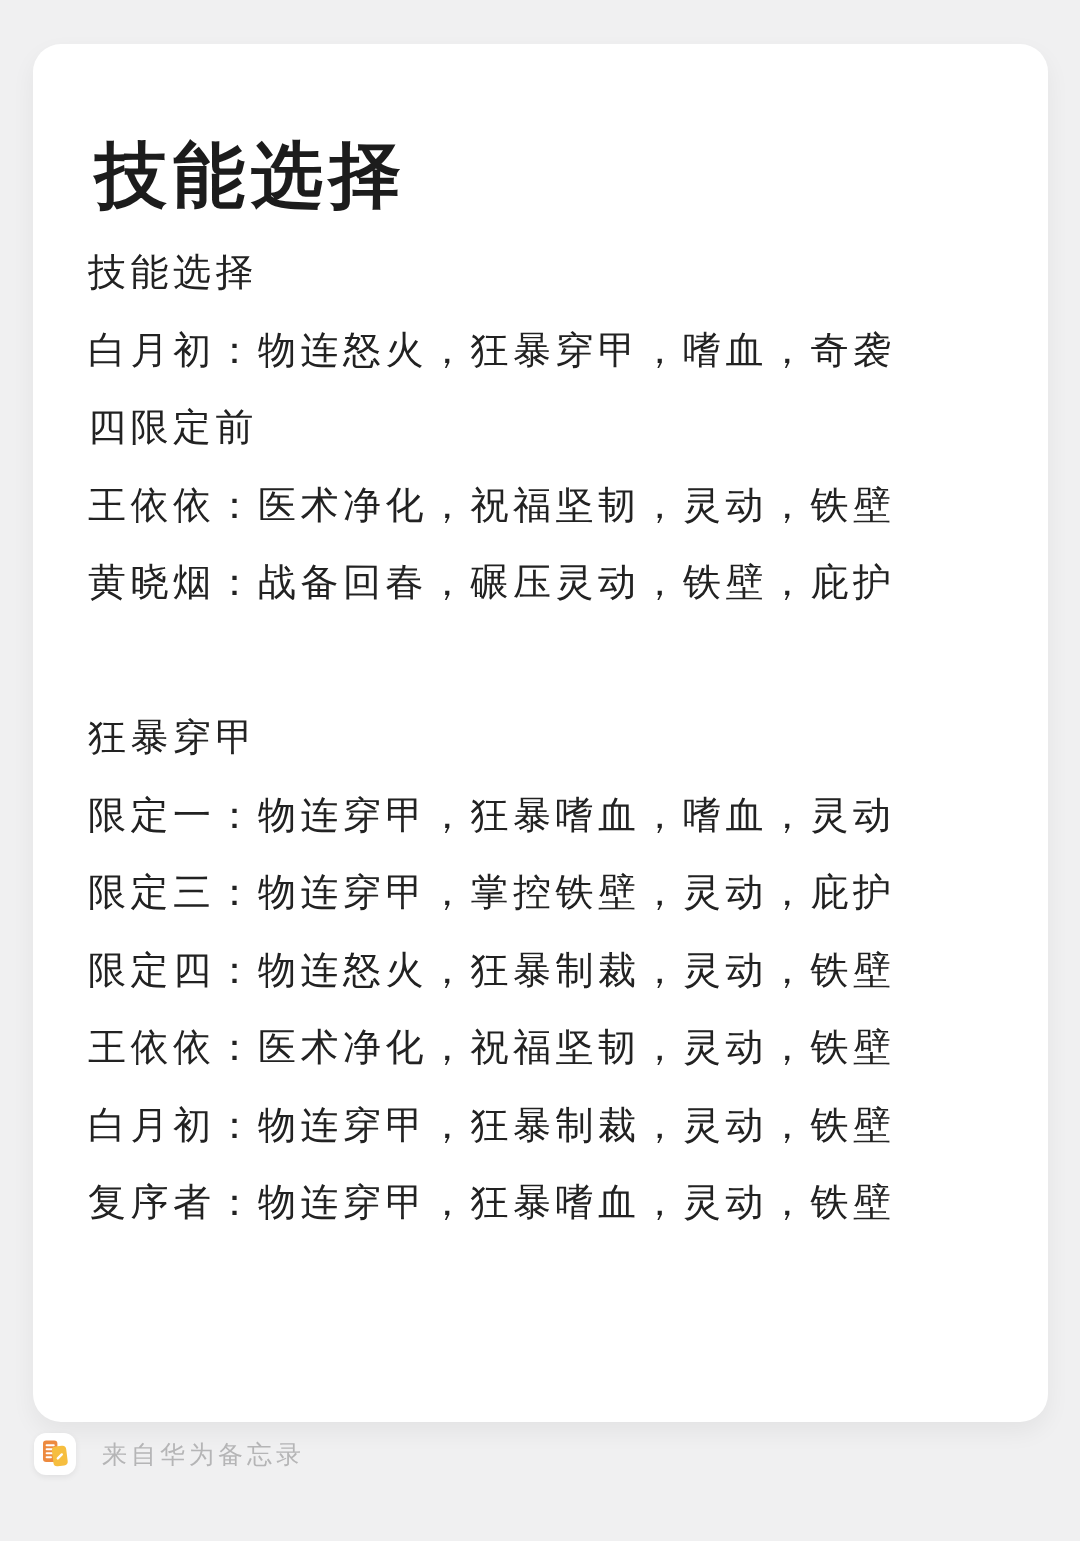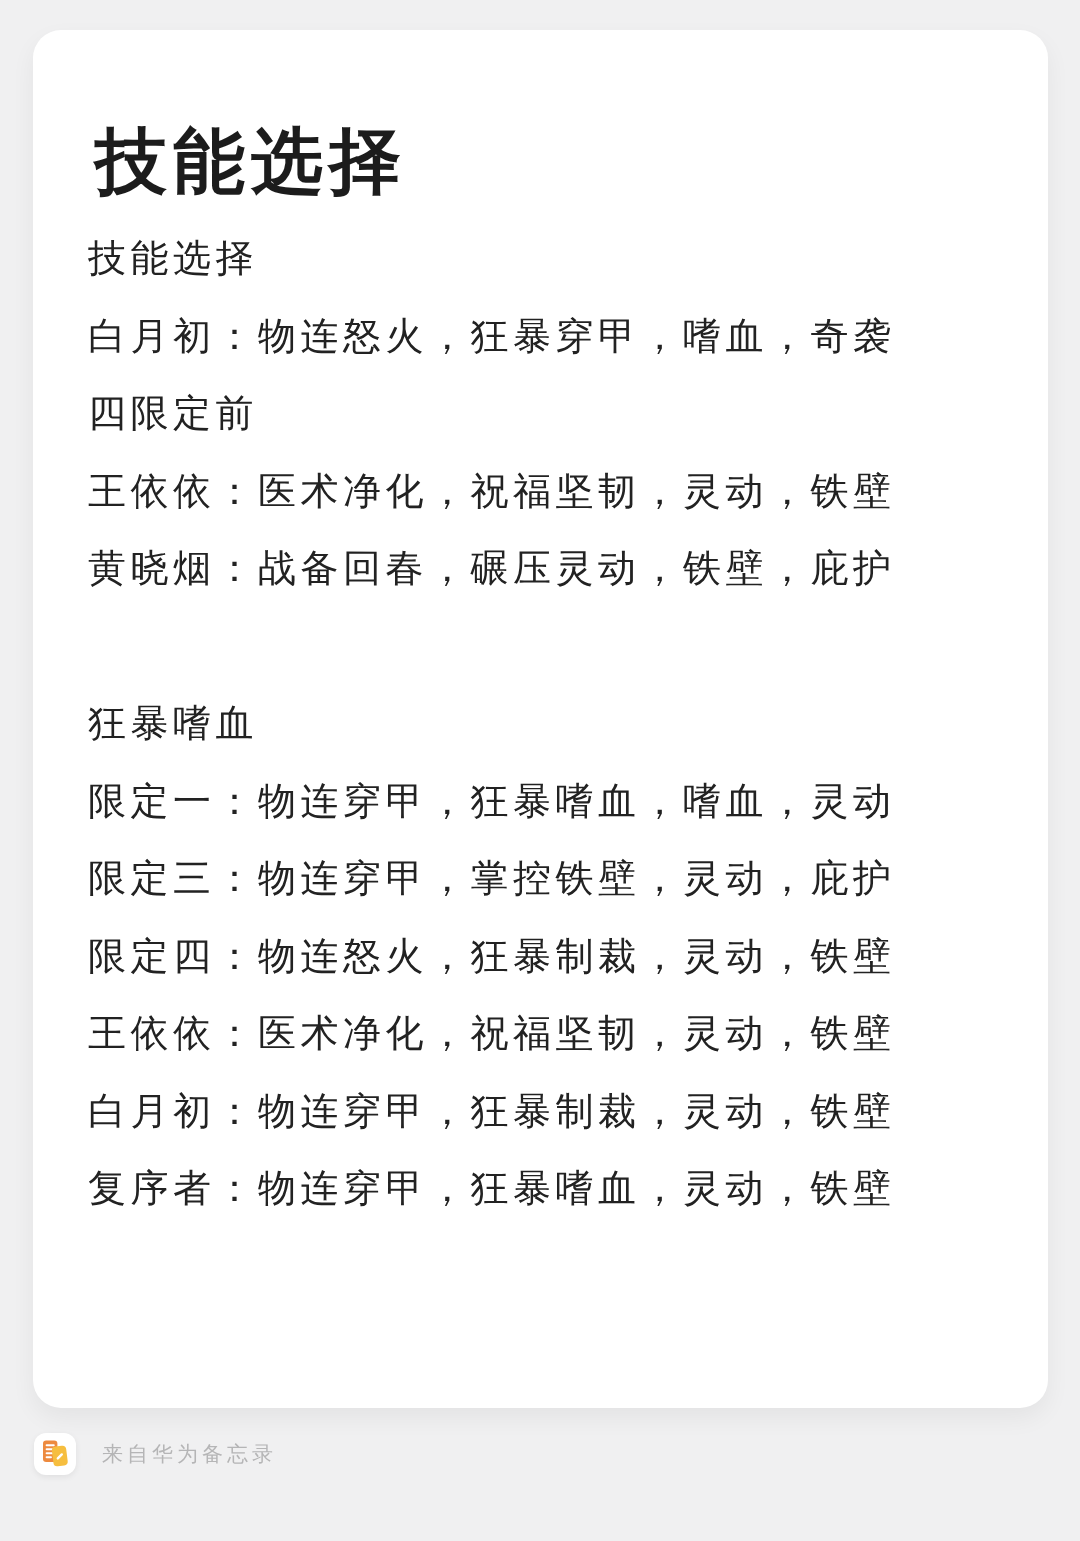--- a/index.html
+++ b/index.html
@@ -6,21 +6,21 @@
   html, body { width: 1080px; height: 1541px; }
   body {
     background: #f0f0f1;
     font-family: "DejaVu Sans", sans-serif;
     position: relative;
     overflow: hidden;
     color: #1e1e1e;
   }
   .card {
     position: absolute;
-    left: 33px; top: 30px;
+    left: 33px; top: 44px;
     width: 1015px; height: 1378px;
     background: #ffffff;
     border-radius: 28px;
     box-shadow: 0 10px 24px rgba(0,0,0,0.055);
   }
   .title {
     position: absolute;
     left: 62px; top: 84px;
     font-size: 72px;
     font-weight: 700;
@@ -50,39 +50,39 @@
     width: 42px; height: 42px;
     background: #ffffff;
     border-radius: 12px;
     box-shadow: 0 2px 6px rgba(0,0,0,0.07);
     display: flex;
     align-items: center;
     justify-content: center;
     flex: 0 0 auto;
   }
   .footer-label {
-    font-size: 21px;
+    font-size: 25px;
     letter-spacing: 4px;
     color: #b5b5b6;
     white-space: nowrap;
   }
 </style>
 </head>
 <body>
 
 <div class="card">
   <h1 class="title">技能选择</h1>
   <div class="note-body">
       <div class="note-line">技能选择</div>
       <div class="note-line">白月初：物连怒火，狂暴穿甲，嗜血，奇袭</div>
       <div class="note-line">四限定前</div>
       <div class="note-line">王依依：医术净化，祝福坚韧，灵动，铁壁</div>
       <div class="note-line">黄晓烟：战备回春，碾压灵动，铁壁，庇护</div>
       <div class="note-line">&nbsp;</div>
-      <div class="note-line">狂暴嗜血</div>
+      <div class="note-line">狂暴穿甲</div>
       <div class="note-line">限定一：物连穿甲，狂暴嗜血，嗜血，灵动</div>
       <div class="note-line">限定三：物连穿甲，掌控铁壁，灵动，庇护</div>
       <div class="note-line">限定四：物连怒火，狂暴制裁，灵动，铁壁</div>
       <div class="note-line">王依依：医术净化，祝福坚韧，灵动，铁壁</div>
       <div class="note-line">白月初：物连穿甲，狂暴制裁，灵动，铁壁</div>
       <div class="note-line">复序者：物连穿甲，狂暴嗜血，灵动，铁壁</div>
     </div>
 </div>
 
 <div class="footer">

